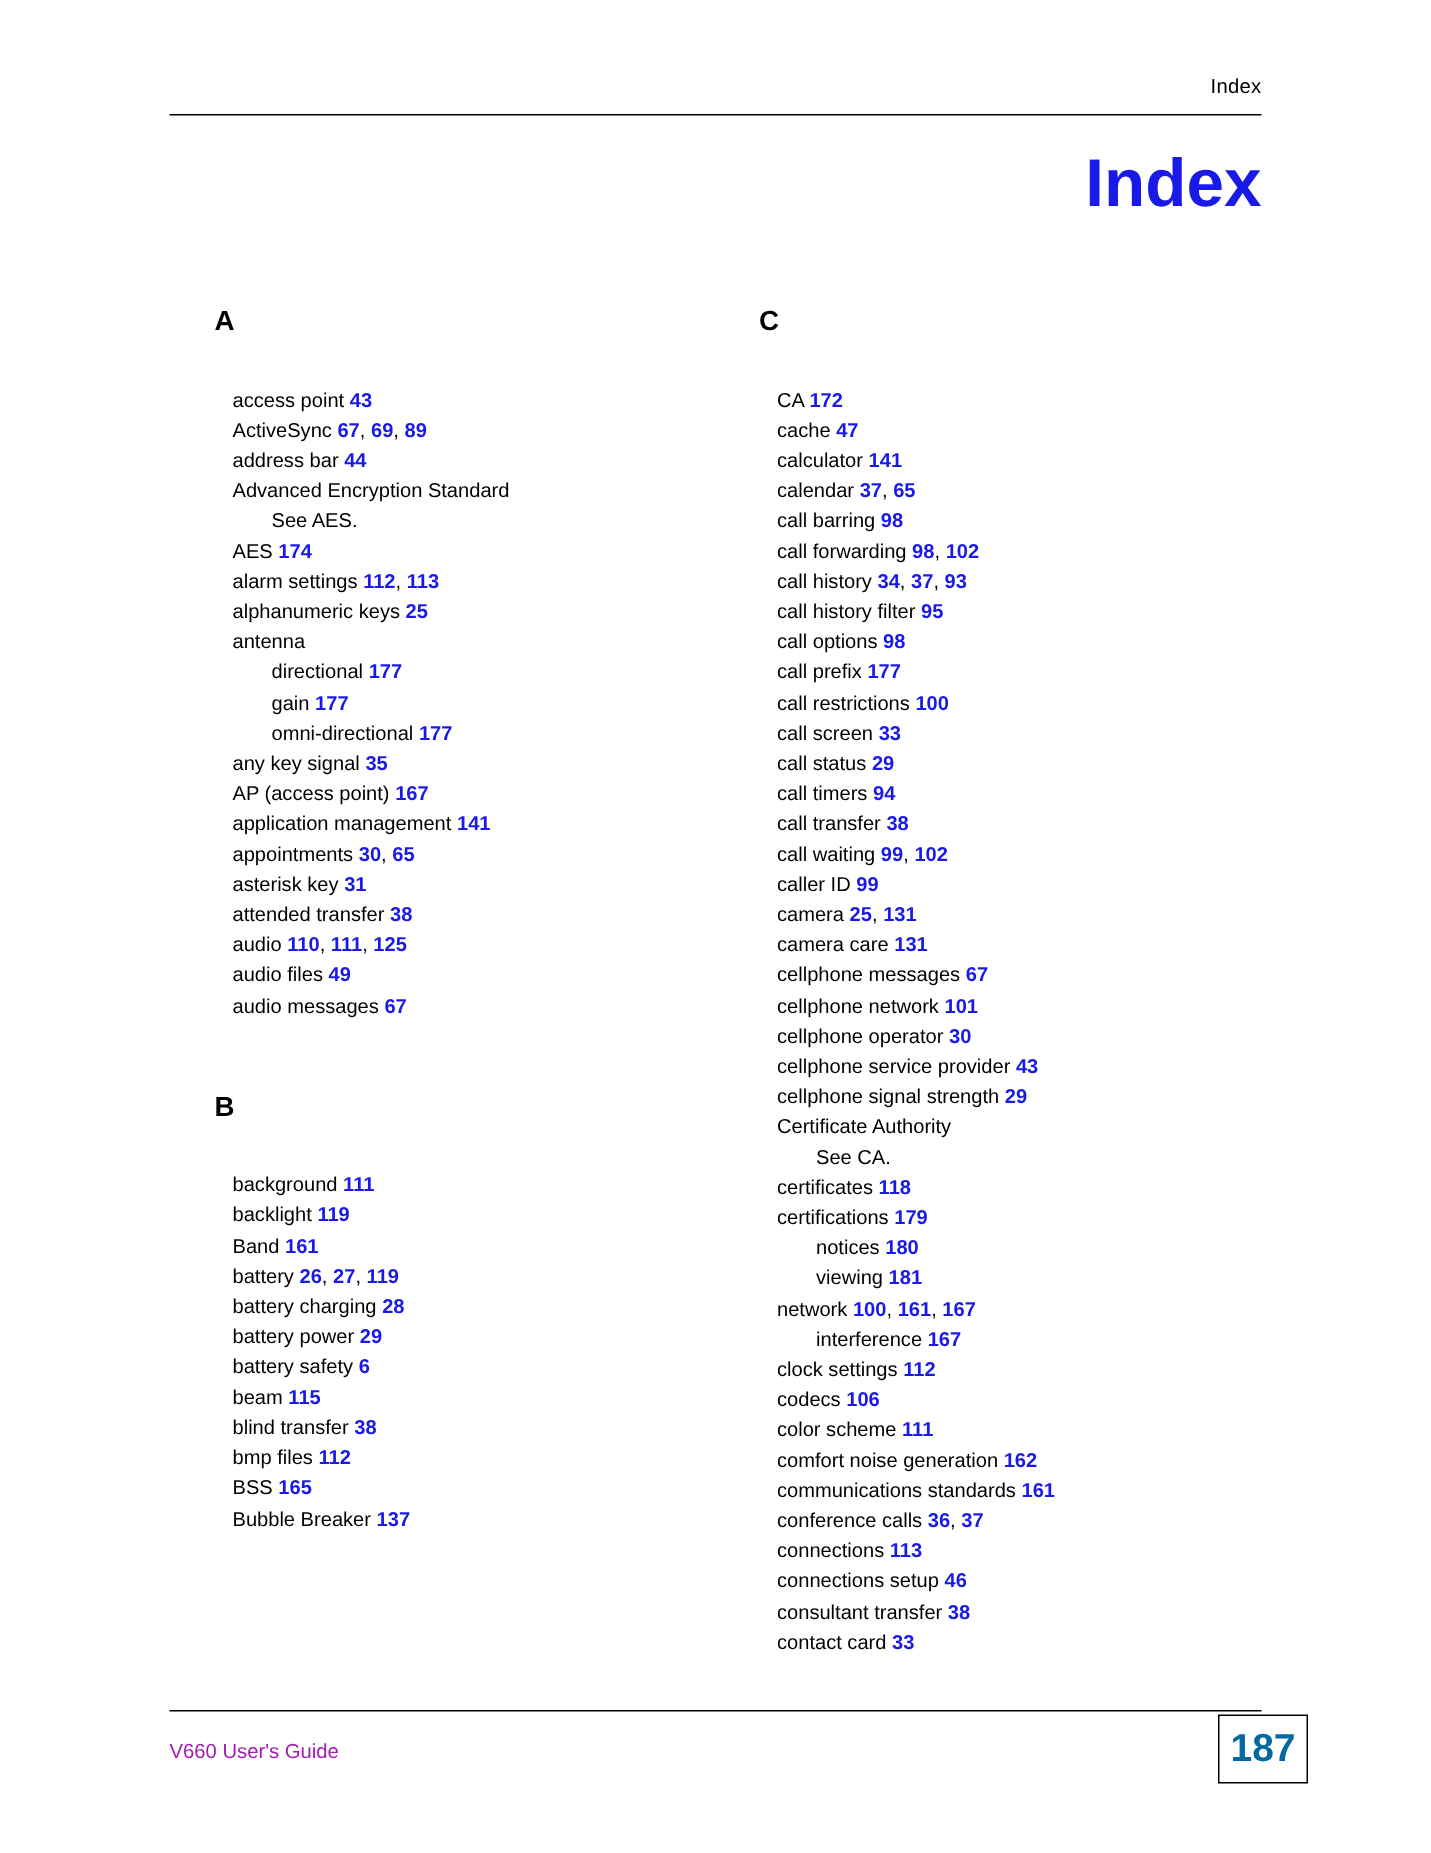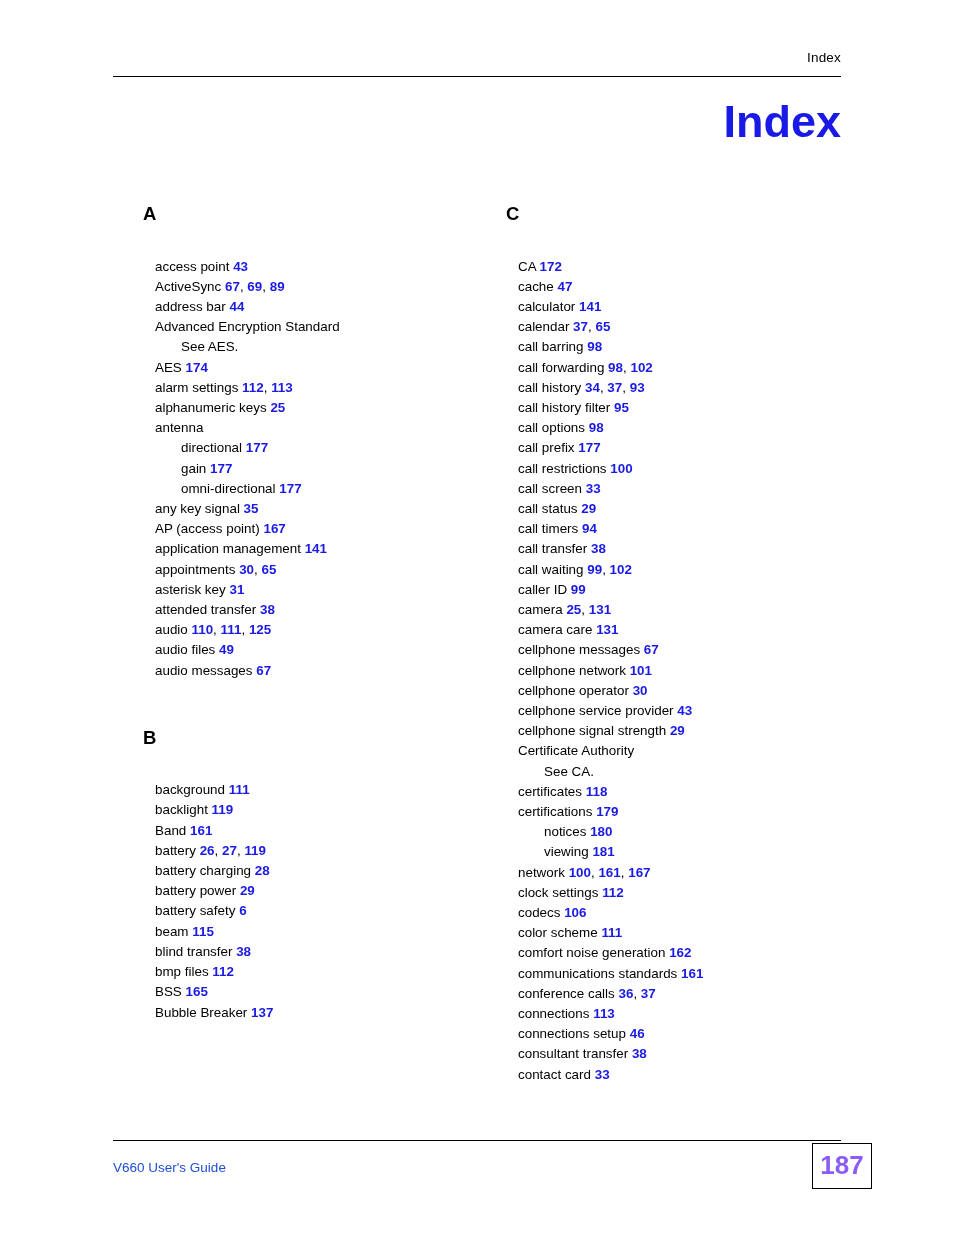--- a/index.html
+++ b/index.html
@@ -102,40 +102,40 @@
     left: 113px;
     width: 728px;
     height: 1px;
     background: #000;
   }
   .footer-text {
     position: absolute;
     top: 1160px;
     left: 113px;
     font-size: 13.5px;
-    color: #1d4ed8;
+    color: #a21caf;
   }
   .page-number-box {
     position: absolute;
     top: 1143px;
     left: 812px;
     width: 60px;
     height: 46px;
     border: 1.5px solid #000;
     box-sizing: border-box;
   }
   .page-number {
     position: absolute;
     top: 1152px;
     left: 812px;
     width: 60px;
     text-align: center;
     font-size: 26px;
     font-weight: bold;
-    color: #8b5cf6;
+    color: #0369a1;
     line-height: 1;
   }
 </style>
 </head>
 <body>
 
 <div class="page">
 
   <div class="header-label">Index</div>
   <div class="header-rule"></div>
@@ -211,20 +211,21 @@
           <li class=""><span>cellphone operator</span> <span class="pg">30</span></li>
           <li class=""><span>cellphone service provider</span> <span class="pg">43</span></li>
           <li class=""><span>cellphone signal strength</span> <span class="pg">29</span></li>
           <li class=""><span>Certificate Authority</span></li>
           <li class="sub"><span>See CA.</span></li>
           <li class=""><span>certificates</span> <span class="pg">118</span></li>
           <li class=""><span>certifications</span> <span class="pg">179</span></li>
           <li class="sub"><span>notices</span> <span class="pg">180</span></li>
           <li class="sub"><span>viewing</span> <span class="pg">181</span></li>
           <li class=""><span>network</span> <span class="pg">100</span><span class="sep">, </span><span class="pg">161</span><span class="sep">, </span><span class="pg">167</span></li>
+          <li class="sub"><span>interference</span> <span class="pg">167</span></li>
           <li class=""><span>clock settings</span> <span class="pg">112</span></li>
           <li class=""><span>codecs</span> <span class="pg">106</span></li>
           <li class=""><span>color scheme</span> <span class="pg">111</span></li>
           <li class=""><span>comfort noise generation</span> <span class="pg">162</span></li>
           <li class=""><span>communications standards</span> <span class="pg">161</span></li>
           <li class=""><span>conference calls</span> <span class="pg">36</span><span class="sep">, </span><span class="pg">37</span></li>
           <li class=""><span>connections</span> <span class="pg">113</span></li>
           <li class=""><span>connections setup</span> <span class="pg">46</span></li>
           <li class=""><span>consultant transfer</span> <span class="pg">38</span></li>
           <li class=""><span>contact card</span> <span class="pg">33</span></li>

